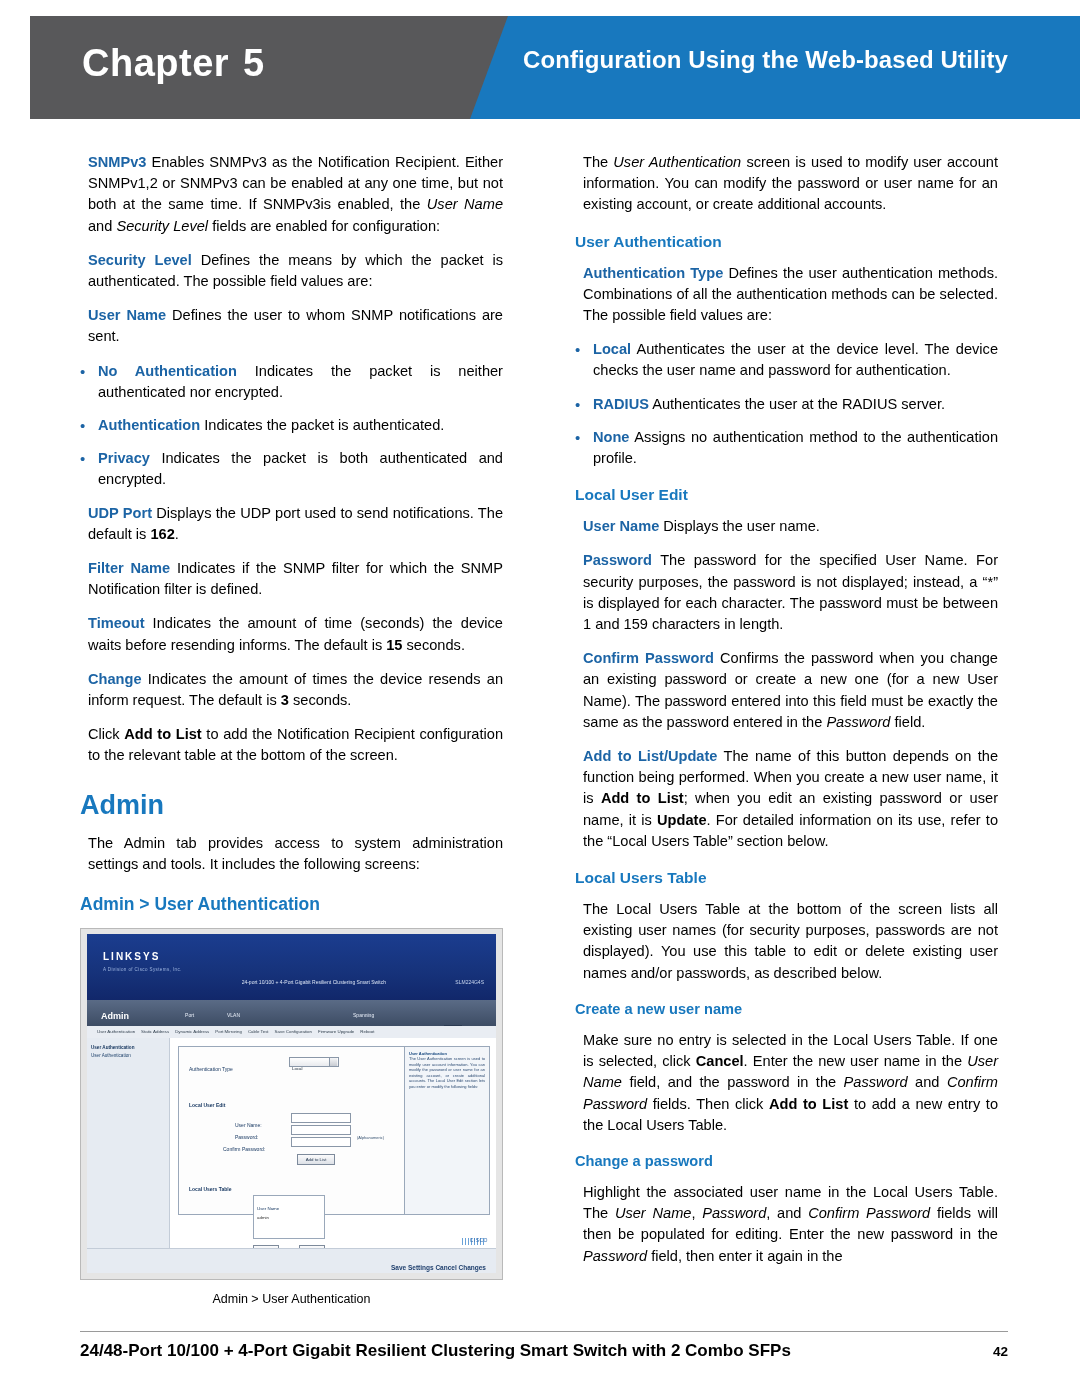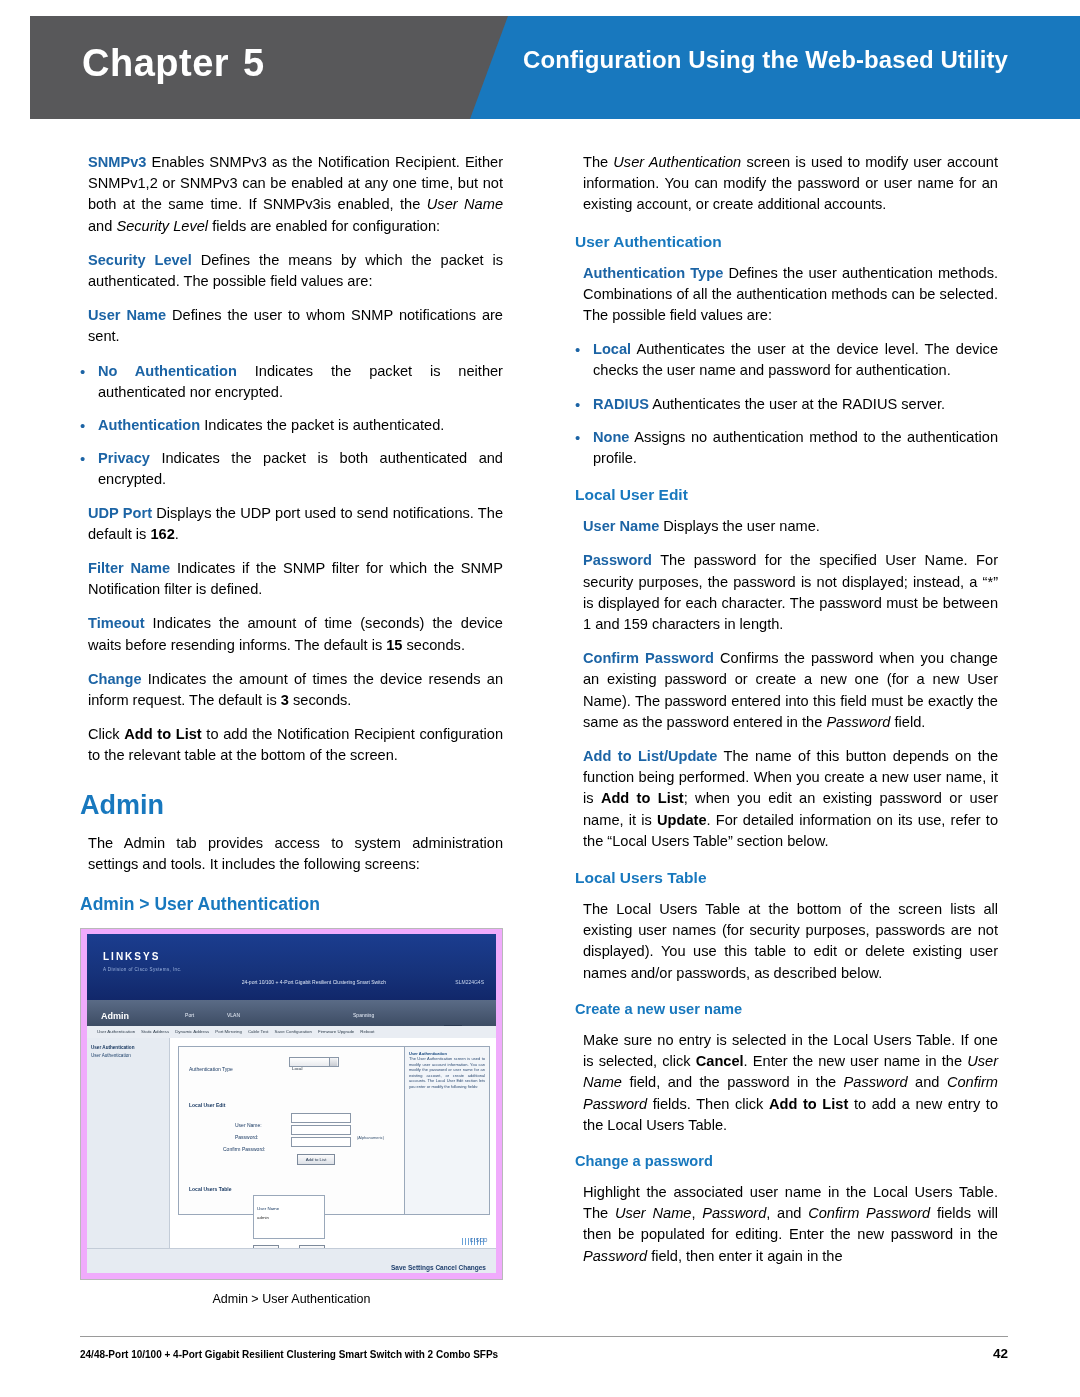--- a/index.html
+++ b/index.html
@@ -139,21 +139,21 @@
 
   
   .figure {
     margin-top: 8px;
     width: 423px;
   }
   .fig-img {
     position: relative;
     width: 423px;
     height: 352px;
-    background: #f0abfc;
+    background: #e5e5e5;
     border: 1px solid #b9b9b9;
     box-sizing: border-box;
     overflow: hidden;
   }
   .fig-caption {
     text-align: center;
     font-size: 12.5px;
     margin-top: 9px;
     color: #000;
   }
@@ -319,21 +319,21 @@
     left: 80px;
     right: 72px;
     bottom: 36px;
     border-top: 1px solid #9a9a9a;
     padding-top: 9px;
     display: flex;
     justify-content: space-between;
     align-items: baseline;
   }
   .footer-text {
-    font-size: 10px;
+    font-size: 17px;
     font-weight: bold;
     color: #000;
   }
   .footer-page {
     font-size: 13.5px;
     font-weight: bold;
     color: #000;
   }
 </style>
 </head>

